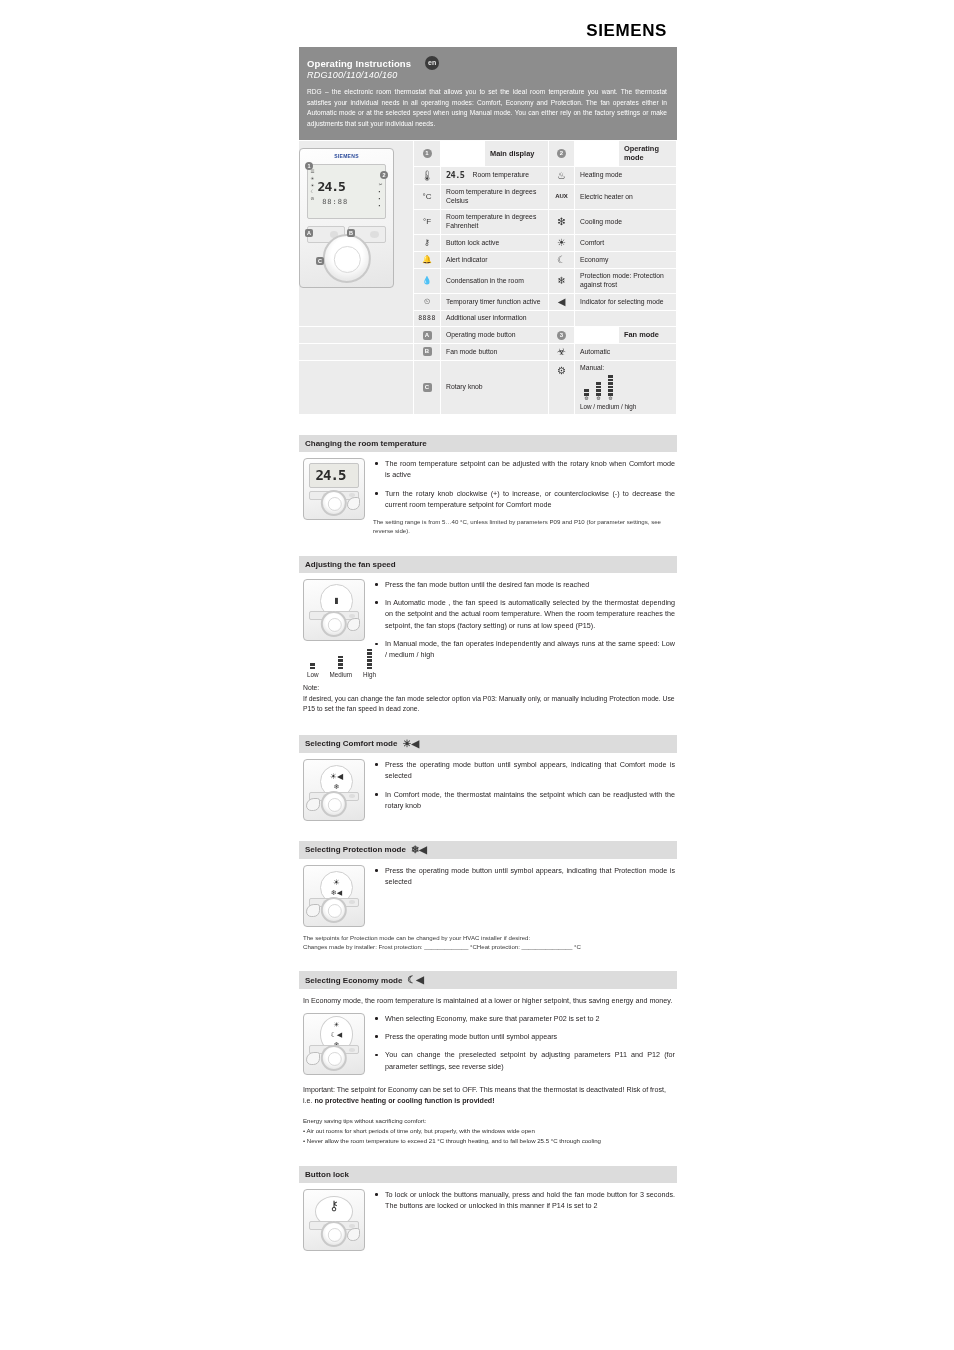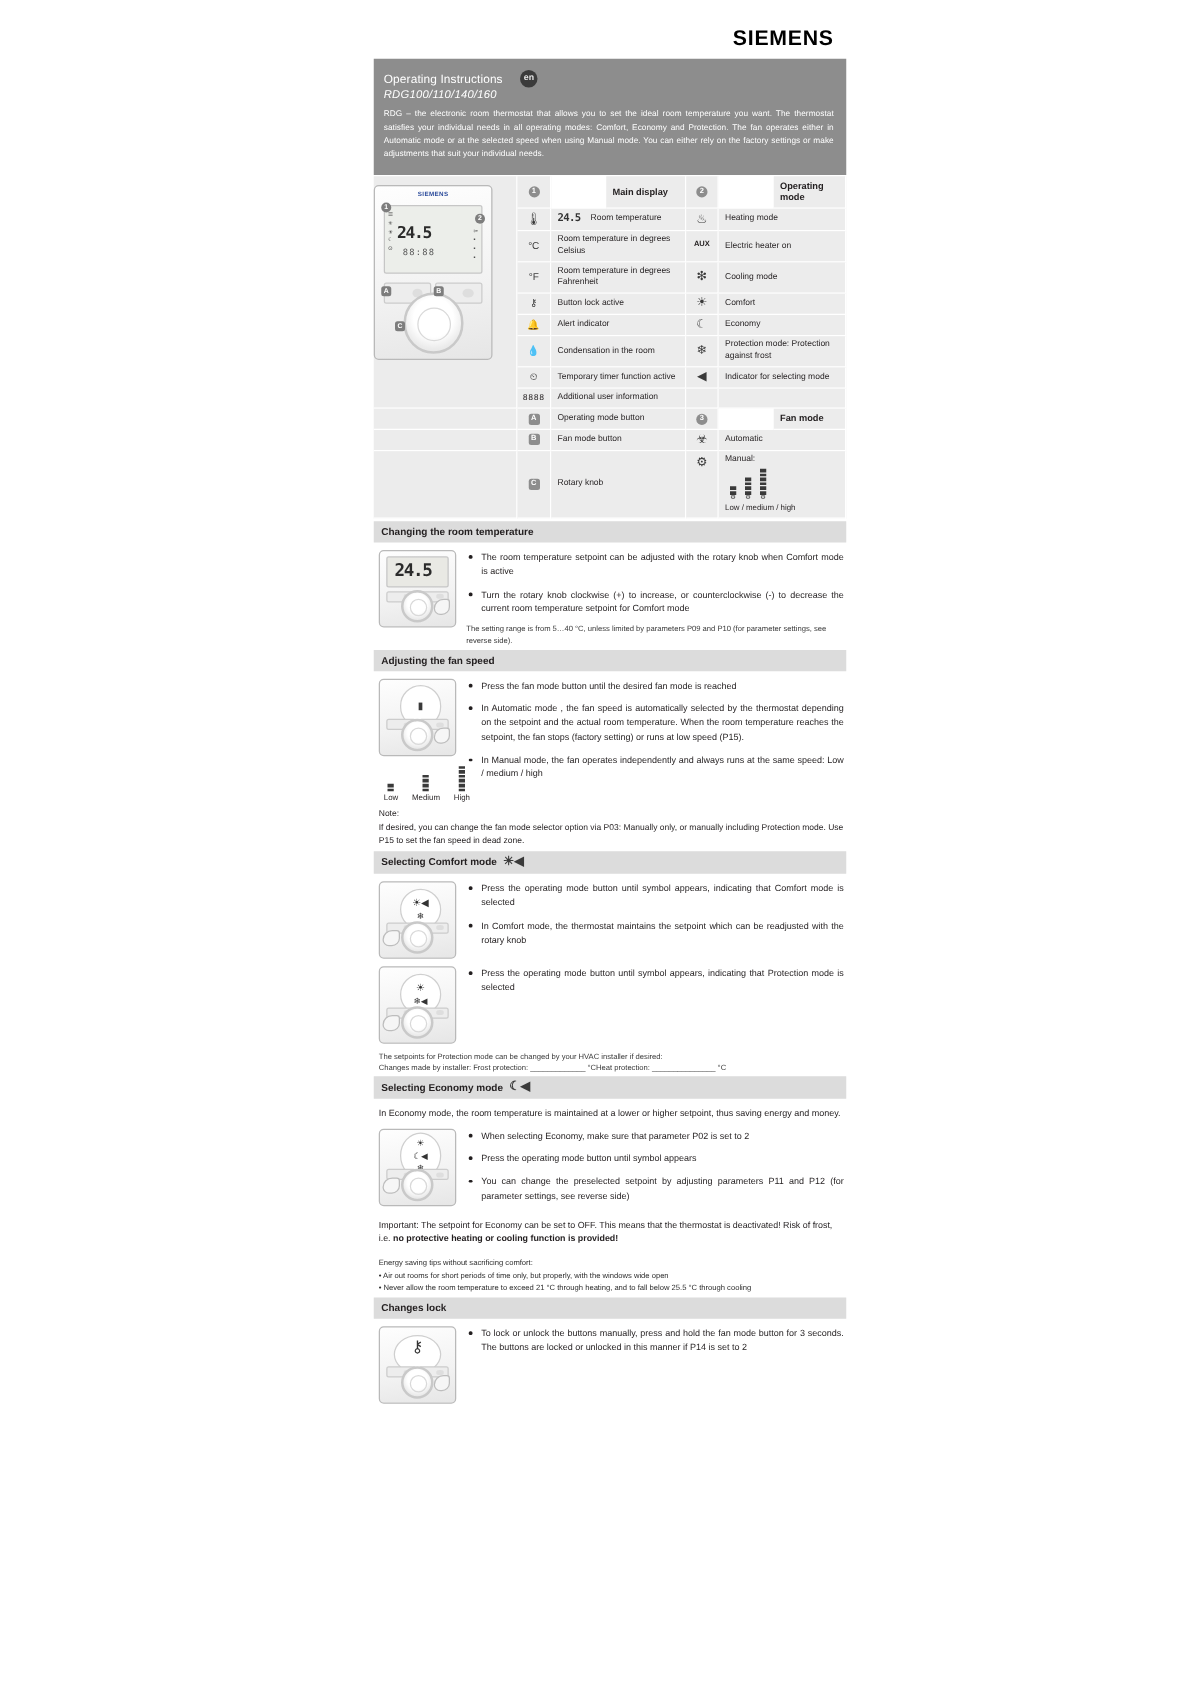--- a/index.html
+++ b/index.html
@@ -23,21 +23,21 @@
     padding: 21px 10px 6px 0;
   }
 
   
   .intro {
     background: #8d8d8d;
     color: #ffffff;
     padding: 9px 10px 10px 8px;
   }
   .intro-title-row { display:flex; align-items:center; gap:14px; }
-  .intro-title { font-size: 9.5px; font-weight: normal; letter-spacing:0.1px; }
+  .intro-title { font-size: 9.5px; font-weight: bold; letter-spacing:0.1px; }
   .lang-badge {
     width: 14px; height: 14px; border-radius: 50%;
     background: #3b3b3b; color:#e8e8e8;
     font-size: 7px; line-height: 14px; text-align:center;
     font-weight:bold;
   }
   .intro-model { font-size: 9px; margin-top: 0; letter-spacing: 0.2px; font-style: italic; }
   .intro-body {
     font-size: 6.6px; line-height: 1.62; margin-top: 7px;
     text-align: justify; letter-spacing: 0.05px;
@@ -91,21 +91,21 @@
   .fanbar { display:flex; flex-direction:column; align-items:center; }
   .barstack { display:flex; flex-direction:column-reverse; gap:1px; }
   .blk { width:5px; height:2.6px; background:#3a3a3a; }
   .fanlbl { font-size:6.3px; margin-top:2px; }
 
   
   .sec-head {
     background:#dcdcdc;
     font-size: 8px; font-weight:bold;
     padding: 4px 8px 4px 6px;
-    margin-top: 2px;
+    margin-top: 20px;
     display:flex; align-items:center; gap:5px;
   }
   .sec-body { display:flex; gap:8px; padding: 6px 2px 0 4px; }
   .sec-body .txt { flex:1; }
   ul.bul { margin:0; padding:0; list-style:none; }
   ul.bul li {
     position:relative; padding-left:12px; margin-bottom:7px;
     font-size:7.2px; line-height:1.58; text-align:justify;
   }
   ul.bul li::before {
@@ -492,20 +492,24 @@
       <div class="hand" style="left:4%;right:auto"></div>
     </div>
     <div class="txt">
       <ul class="bul">
         <li>Press the operating mode button until symbol  appears, indicating that Comfort mode is selected</li>
         <li>In Comfort mode, the thermostat maintains the setpoint which can be readjusted with the rotary knob</li>
       </ul>
     </div>
   </div>
 
+  <div class="sec-head">
+    <span>Selecting Protection mode</span>
+    <span class="glyph">❄◀</span>
+  </div>
   <div class="sec-body">
     <div class="dev thumb">
       <div class="bubble">
         <span style="font-size:8px">☀</span>
         <span style="font-size:7px">❄◀</span>
       </div>
       <div class="btnrow">
         <div class="btn"></div>
         <div class="btn"></div>
       </div>
@@ -551,21 +555,21 @@
     </div>
   </div>
   <div class="important"><span>Important: The setpoint for Economy can be set to OFF. This means that the thermostat is deactivated! Risk of frost, i.e. </span><b>no protective heating or cooling function is provided!</b></div>
   <div class="tips">
     <div>Energy saving tips without sacrificing comfort:</div>
     <div>• Air out rooms for short periods of time only, but properly, with the windows wide open</div>
     <div>• Never allow the room temperature to exceed 21 °C through heating, and to fall below 25.5 °C through cooling</div>
   </div>
 
   <div class="sec-head">
-    <span>Changes lock</span>
+    <span>Button lock</span>
   </div>
   <div class="sec-body">
     <div class="dev thumb">
       <div class="bubble" style="left:18%;top:10%;width:64%;height:52%">
         <span class="lockicon">⚷</span>
       </div>
       <div class="btnrow">
         <div class="btn"></div>
         <div class="btn"></div>
       </div>

